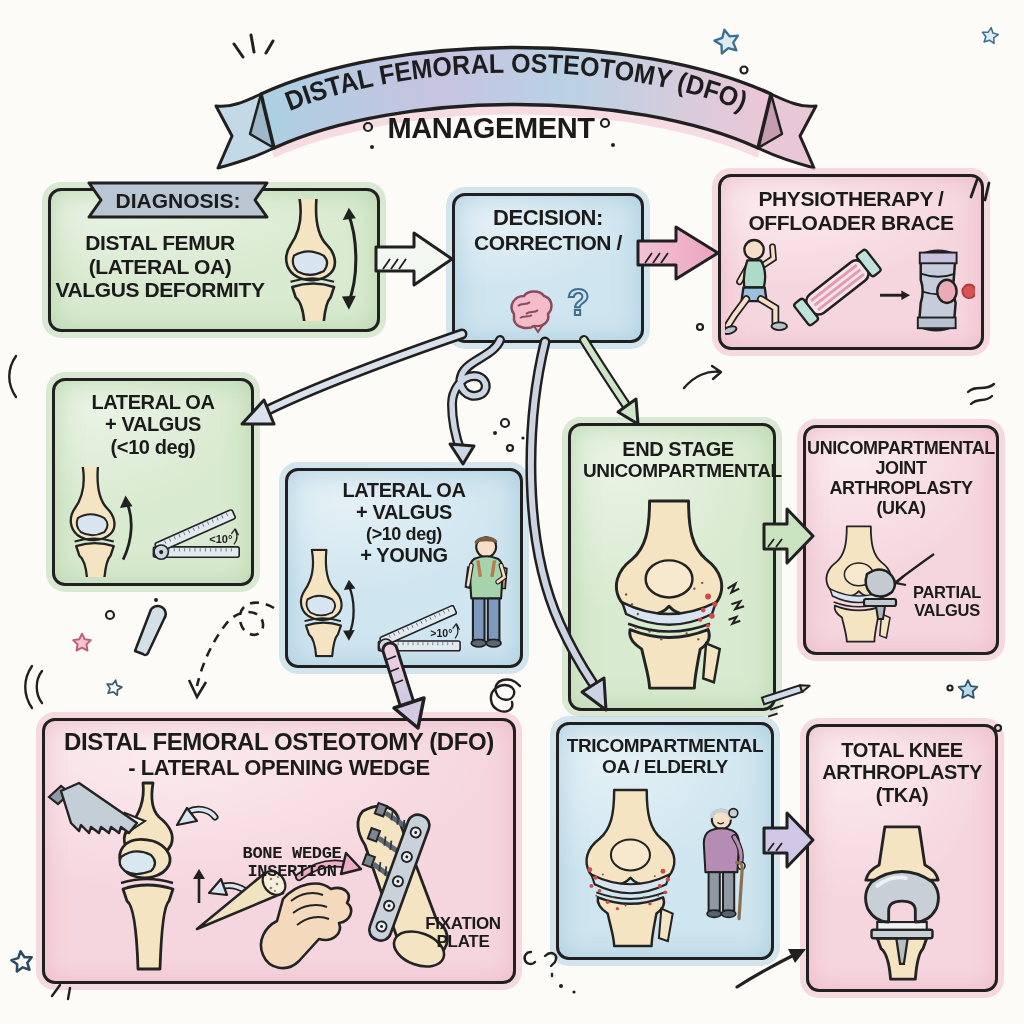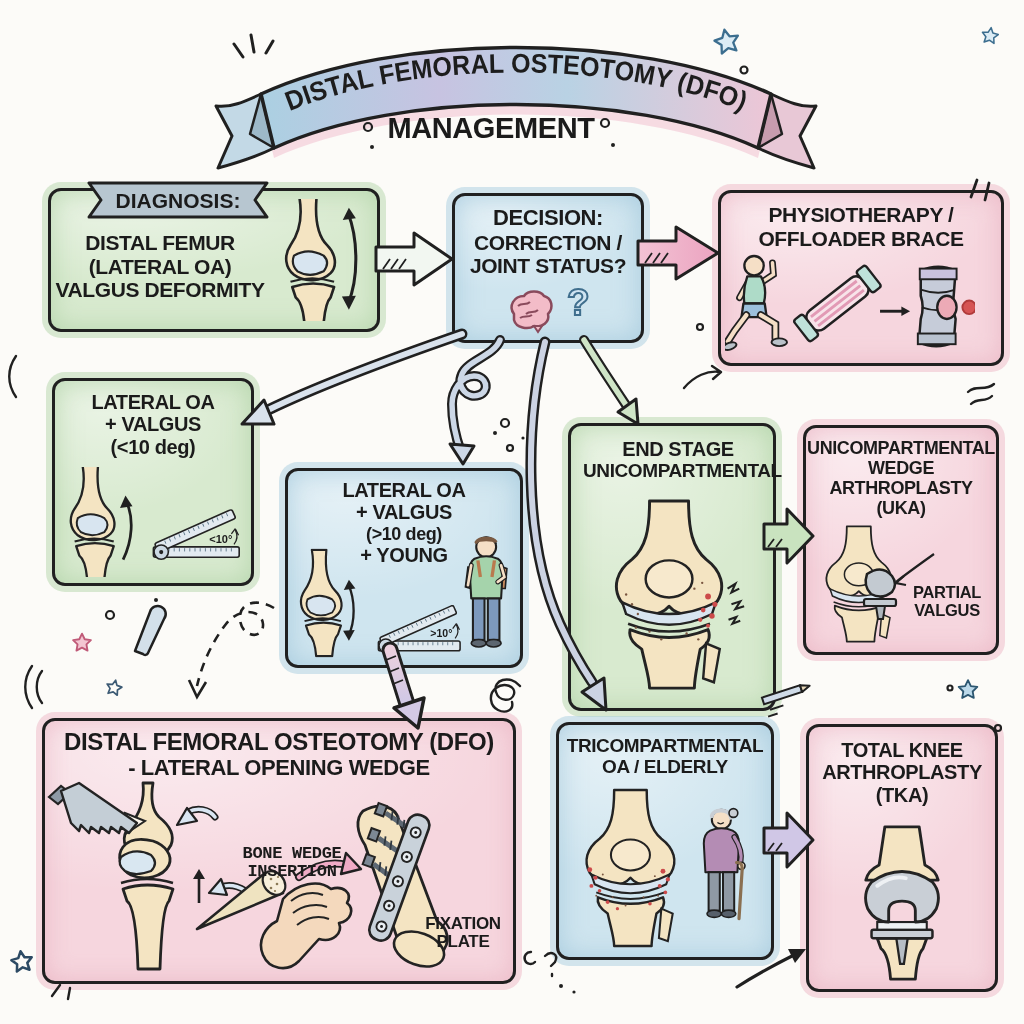--- a/index.html
+++ b/index.html
@@ -98,31 +98,30 @@
       <path d="M86 16 C98 46 98 92 86 120" fill="none" stroke="#202020" stroke-width="3.5"></path>
       <path d="M80 24 L87 10 L95 22 Z" fill="#202020"></path>
       <path d="M79 112 L87 127 L95 111 Z" fill="#202020"></path>
     </svg>
   </div>
 
   <div class="box blue" style="left:452px;top:193px;width:186px;height:144px;">
     <div class="lines" style="top:10px;">
       <div class="t s22">DECISION:</div>
       <div class="t s21">CORRECTION /</div>
-      <div class="t s21">JOINT STATUS?</div>
     </div>
     <svg class="abs" style="left:48px;top:92px;" width="54" height="46" viewBox="0 0 52 46">
       <path d="M10 26 C4 18 10 8 20 8 C24 2 36 2 40 8 C48 10 50 20 44 26 C46 34 38 40 30 38 C24 42 12 40 10 32 Z" fill="#f3bcc8" stroke="#8a4a5c" stroke-width="2.5" stroke-linejoin="round"></path>
       <path d="M14 18 C18 14 22 18 26 14 M22 26 C26 22 30 26 34 22 M16 30 C20 27 24 30 28 27" fill="none" stroke="#8a4a5c" stroke-width="2"></path>
       <path d="M30 38 L34 44 L38 38 Z" fill="#f3bcc8" stroke="#8a4a5c" stroke-width="2"></path>
     </svg>
     <span class="qmark" style="left:112px;top:86px;">?</span>
   </div>
 
-  <div class="box pink" style="left:718px;top:190px;width:260px;height:170px;padding-left:20px;">
+  <div class="box pink" style="left:718px;top:174px;width:260px;height:170px;">
     <div class="lines" style="top:10px;">
       <div class="t s21">PHYSIOTHERAPY /</div>
       <div class="t s21">OFFLOADER BRACE</div>
     </div>
     <svg class="abs" style="left:4px;top:60px;" width="250" height="100" viewBox="0 0 258 103">
       <g>
         <path d="M38 30 L50 22 L49 10" fill="none" stroke="#202020" stroke-width="7" stroke-linecap="round"></path>
         <path d="M38 30 L50 22 L49 10" fill="none" stroke="#f5dfc6" stroke-width="3.6" stroke-linecap="round"></path>
         <path d="M24 30 L15 46" fill="none" stroke="#202020" stroke-width="7" stroke-linecap="round"></path>
         <path d="M24 30 L15 46" fill="none" stroke="#f5dfc6" stroke-width="3.6" stroke-linecap="round"></path>
@@ -242,21 +241,21 @@
         <path d="M138 96 l8 -5 -4 9 8 -4"></path>
         <path d="M142 112 l9 -3 -5 8 9 -3"></path>
         <path d="M139 128 l8 -3 -4 7 8 -3"></path>
       </g>
     </svg>
   </div>
 
   <div class="box pink" style="left:803px;top:425px;width:190px;height:224px;">
     <div class="lines" style="top:10px;">
       <div class="t s18">UNICOMPARTMENTAL</div>
-      <div class="t s18">WEDGE</div>
+      <div class="t s18">JOINT</div>
       <div class="t s18">ARTHROPLASTY</div>
       <div class="t s18">(UKA)</div>
     </div>
     <svg class="abs" style="left:4px;top:96px;" width="182" height="122" viewBox="0 0 178 122">
       <use href="#knee-front" x="0" y="0" width="90" height="120"></use>
       <path d="M55 50 Q70 40 80 52 Q86 60 80 68 Q70 76 59 70 Q51 62 55 50 Z" fill="#c3cad1" stroke="#202020" stroke-width="2.5"></path>
       <rect x="52" y="75" width="32" height="7" rx="2" fill="#c3cad1" stroke="#202020" stroke-width="2.2"></rect>
       <path d="M64 82 l9 0 -2 13 -5 0 Z" fill="#aeb6bd" stroke="#202020" stroke-width="2"></path>
       <path d="M122 30 C108 40 94 50 84 58" fill="none" stroke="#202020" stroke-width="2.2"></path>
       <path d="M92 52 L84 59 L94 61" fill="none" stroke="#202020" stroke-width="2.2"></path>

